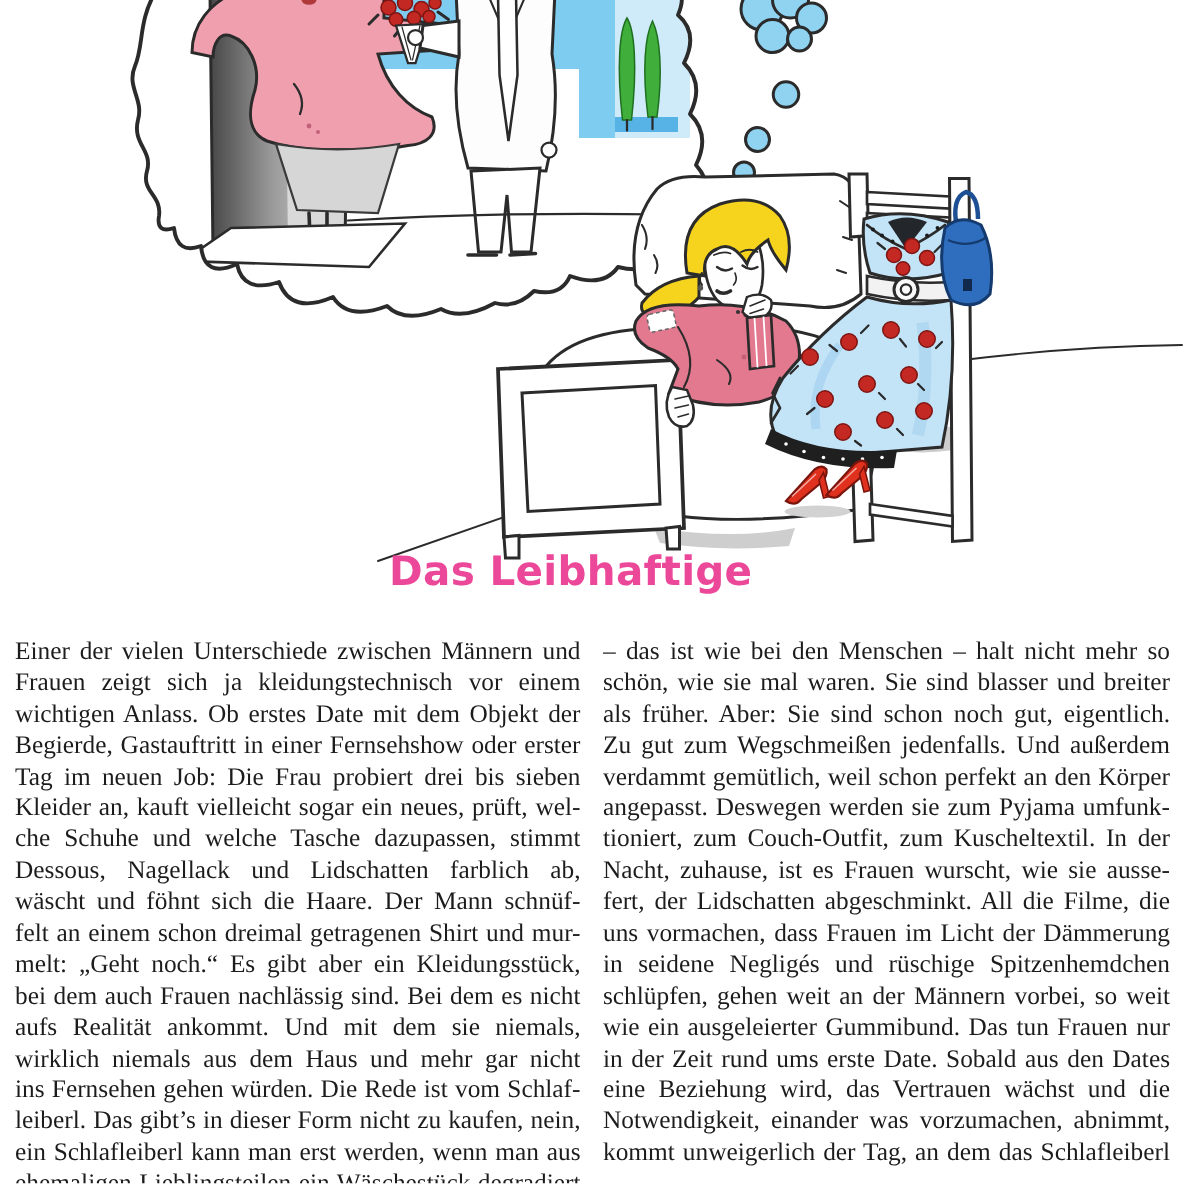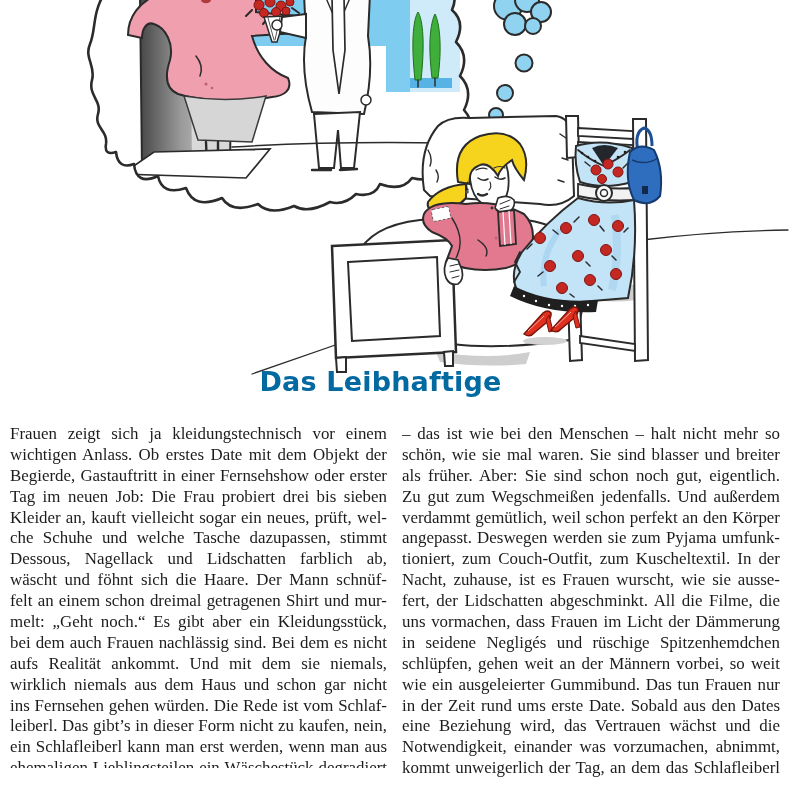--- a/index.html
+++ b/index.html
@@ -2,21 +2,21 @@
 <html style="--ink: #2b2b2b; --pinkDream: #ef9fae; --pinkSleep: #e2798f; --hairYellow: #f6d41d; --roseRed: #c42823; --treeGreen: #3fae3b; --windowBlue: #7ecdf0; --paleSky: #cfeaf8; --bandBlue: #57b2e6; --bubbleBlue: #8fd3f0; --dressBlue: #c3e3f7; --bagBlue: #2f6ebf; --heelRed: #e0301e; --paper: #ffffff;"><head>
 <meta charset="utf-8">
 <style>
   html,body{margin:0;padding:0;background:#ffffff;}
   body{width:789px;height:789px;overflow:hidden;position:relative;
        font-family:"Liberation Serif", serif;color:#1c1c1c;}
   .illustration{position:absolute;top:0;left:0;}
   .title-wrap{position:absolute;top:366px;left:0;width:789px;text-align:center;
       transform:translateX(-14px);}
   .title{font-family:"DejaVu Sans", sans-serif;font-weight:bold;font-size:27px;
-      letter-spacing:.2px;color:#0369a1;}
+      letter-spacing:.2px;color:#ec4899;}
   .text-area{position:absolute;top:424px;left:0;width:789px;height:365px;overflow:hidden;}
   .col{position:absolute;top:0;}
   .col.left{left:10px;width:377px;}
   .col.right{left:402px;width:378px;}
   .line{font-size:16.9px;line-height:20.9px;height:20.9px;overflow:hidden;
         text-align:justify;text-align-last:justify;word-spacing:.02em;}
   .line.clipped{height:10px;}
   
   .c-pink{fill:var(--pinkDream);} .c-pink2{fill:var(--pinkSleep);}
   .c-yellow{fill:var(--hairYellow);} .c-rose{fill:var(--roseRed);}
@@ -254,33 +254,34 @@
 </svg>
 
 <div class="title-wrap">
   <span class="title">Das Leibhaftige</span>
 </div>
 
 <div class="text-area">
   <div class="col left">
     <div>
 
+    <div class="line">Einer der vielen Unterschiede zwischen Männern und</div>
         <div class="line">Frauen zeigt sich ja kleidungstechnisch vor einem</div>
         <div class="line">wichtigen Anlass. Ob erstes Date mit dem Objekt der</div>
         <div class="line">Begierde, Gastauftritt in einer Fernsehshow oder erster</div>
         <div class="line">Tag im neuen Job: Die Frau probiert drei bis sieben</div>
         <div class="line">Kleider an, kauft vielleicht sogar ein neues, prüft, wel-</div>
         <div class="line">che Schuhe und welche Tasche dazupassen, stimmt</div>
         <div class="line">Dessous, Nagellack und Lidschatten farblich ab,</div>
         <div class="line">wäscht und föhnt sich die Haare. Der Mann schnüf-</div>
         <div class="line">felt an einem schon dreimal getragenen Shirt und mur-</div>
         <div class="line">melt: „Geht noch.“ Es gibt aber ein Kleidungsstück,</div>
         <div class="line">bei dem auch Frauen nachlässig sind. Bei dem es nicht</div>
         <div class="line">aufs Realität ankommt. Und mit dem sie niemals,</div>
-        <div class="line">wirklich niemals aus dem Haus und schon gar nicht</div>
+        <div class="line">wirklich niemals aus dem Haus und mehr gar nicht</div>
         <div class="line">ins Fernsehen gehen würden. Die Rede ist vom Schlaf-</div>
         <div class="line">leiberl. Das gibt’s in dieser Form nicht zu kaufen, nein,</div>
         <div class="line">ein Schlafleiberl kann man erst werden, wenn man aus</div>
       </div>
     <div class="line clipped">ehemaligen Lieblingsteilen ein Wäschestück degradiert</div>
   </div>
   <div class="col right">
     <div>
 
     <div class="line">– das ist wie bei den Menschen – halt nicht mehr so</div>

